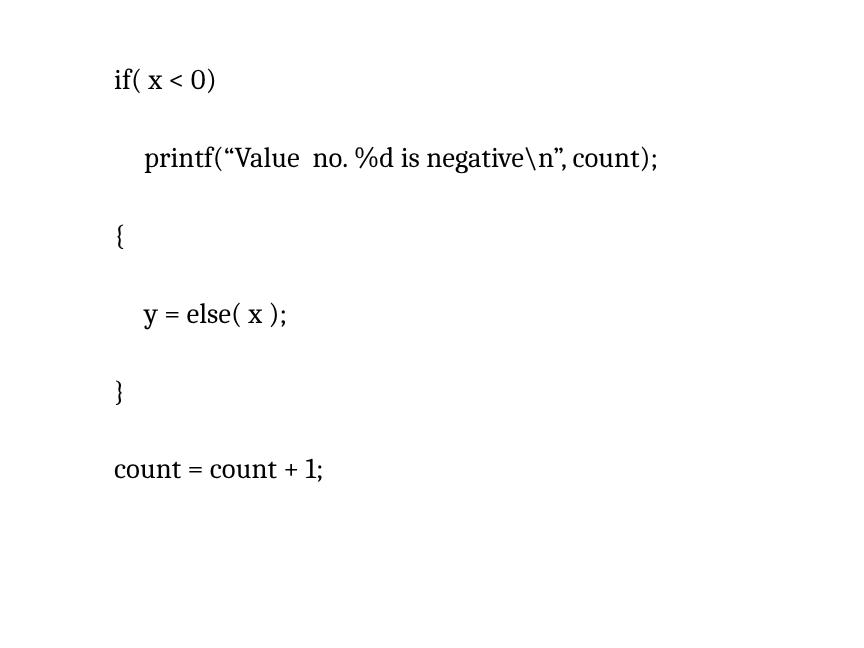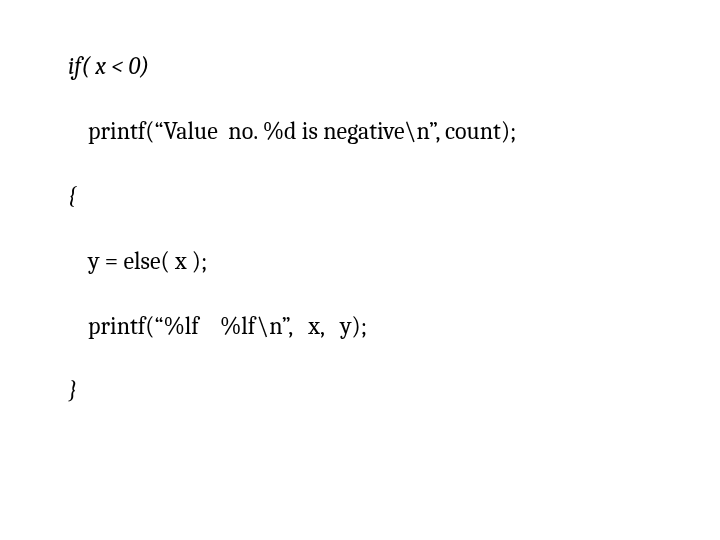--- a/index.html
+++ b/index.html
@@ -13,30 +13,30 @@
     color: #000;
     line-height: 1.35;
   }
   .page {
     padding: 18px 0 0 0;
     white-space: pre;
   }
   .line {
     display: block;
   }    
-  .i3 { padding-left: 68px; font-style: italic; }    
-  .i4 { padding-left: 88px; }   
+  .i3 { padding-left: 95px; }    
+  .i4 { padding-left: 120px; }   
 </style>
 </head>
 <body>
 
 <div class="page">
 <span class="line i3">if( x &lt; 0)</span>
 <span class="line i4">printf(“Value  no. %d is negative\n”, count);</span>
 <span class="line i3">{</span>
 <span class="line i4">y = else( x );</span>
-<span class="line i4">printf(“%lf    %lf\n”,   x,   y);</span>
 <span class="line i3">}</span>
+<span class="line i3">count = count + 1;</span>
 
 
 
 
 </div>
 
 </body></html>

